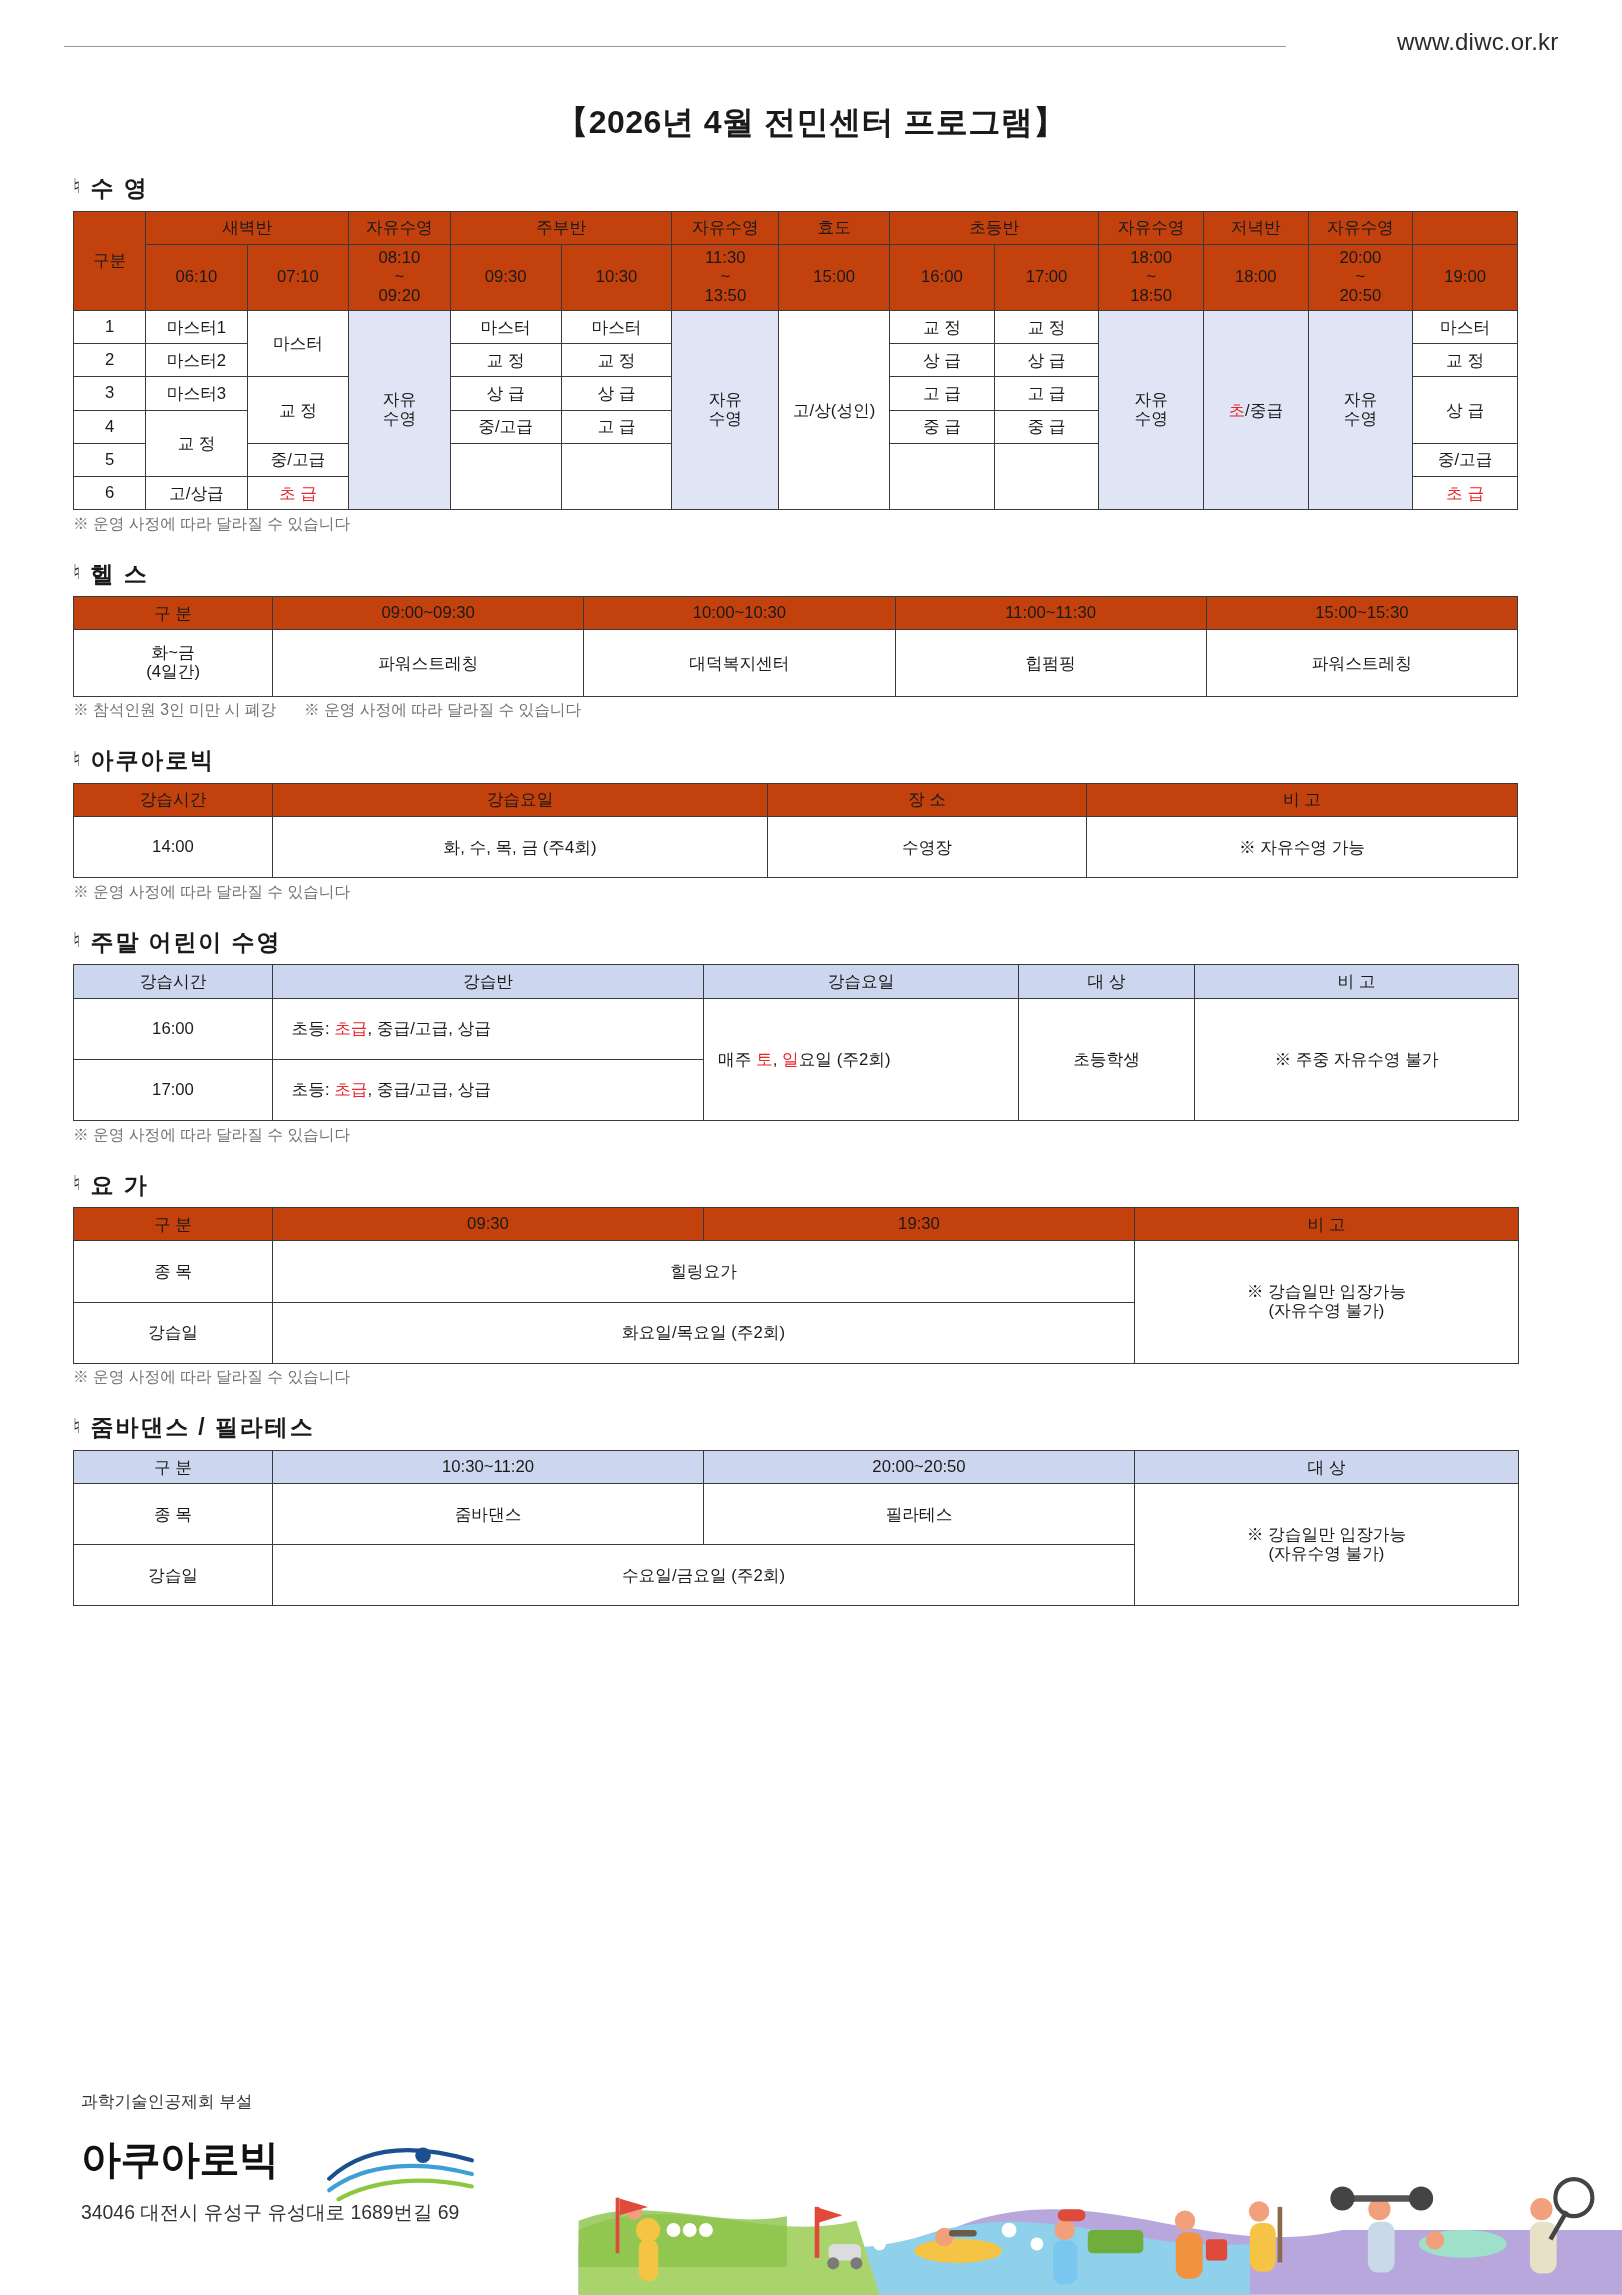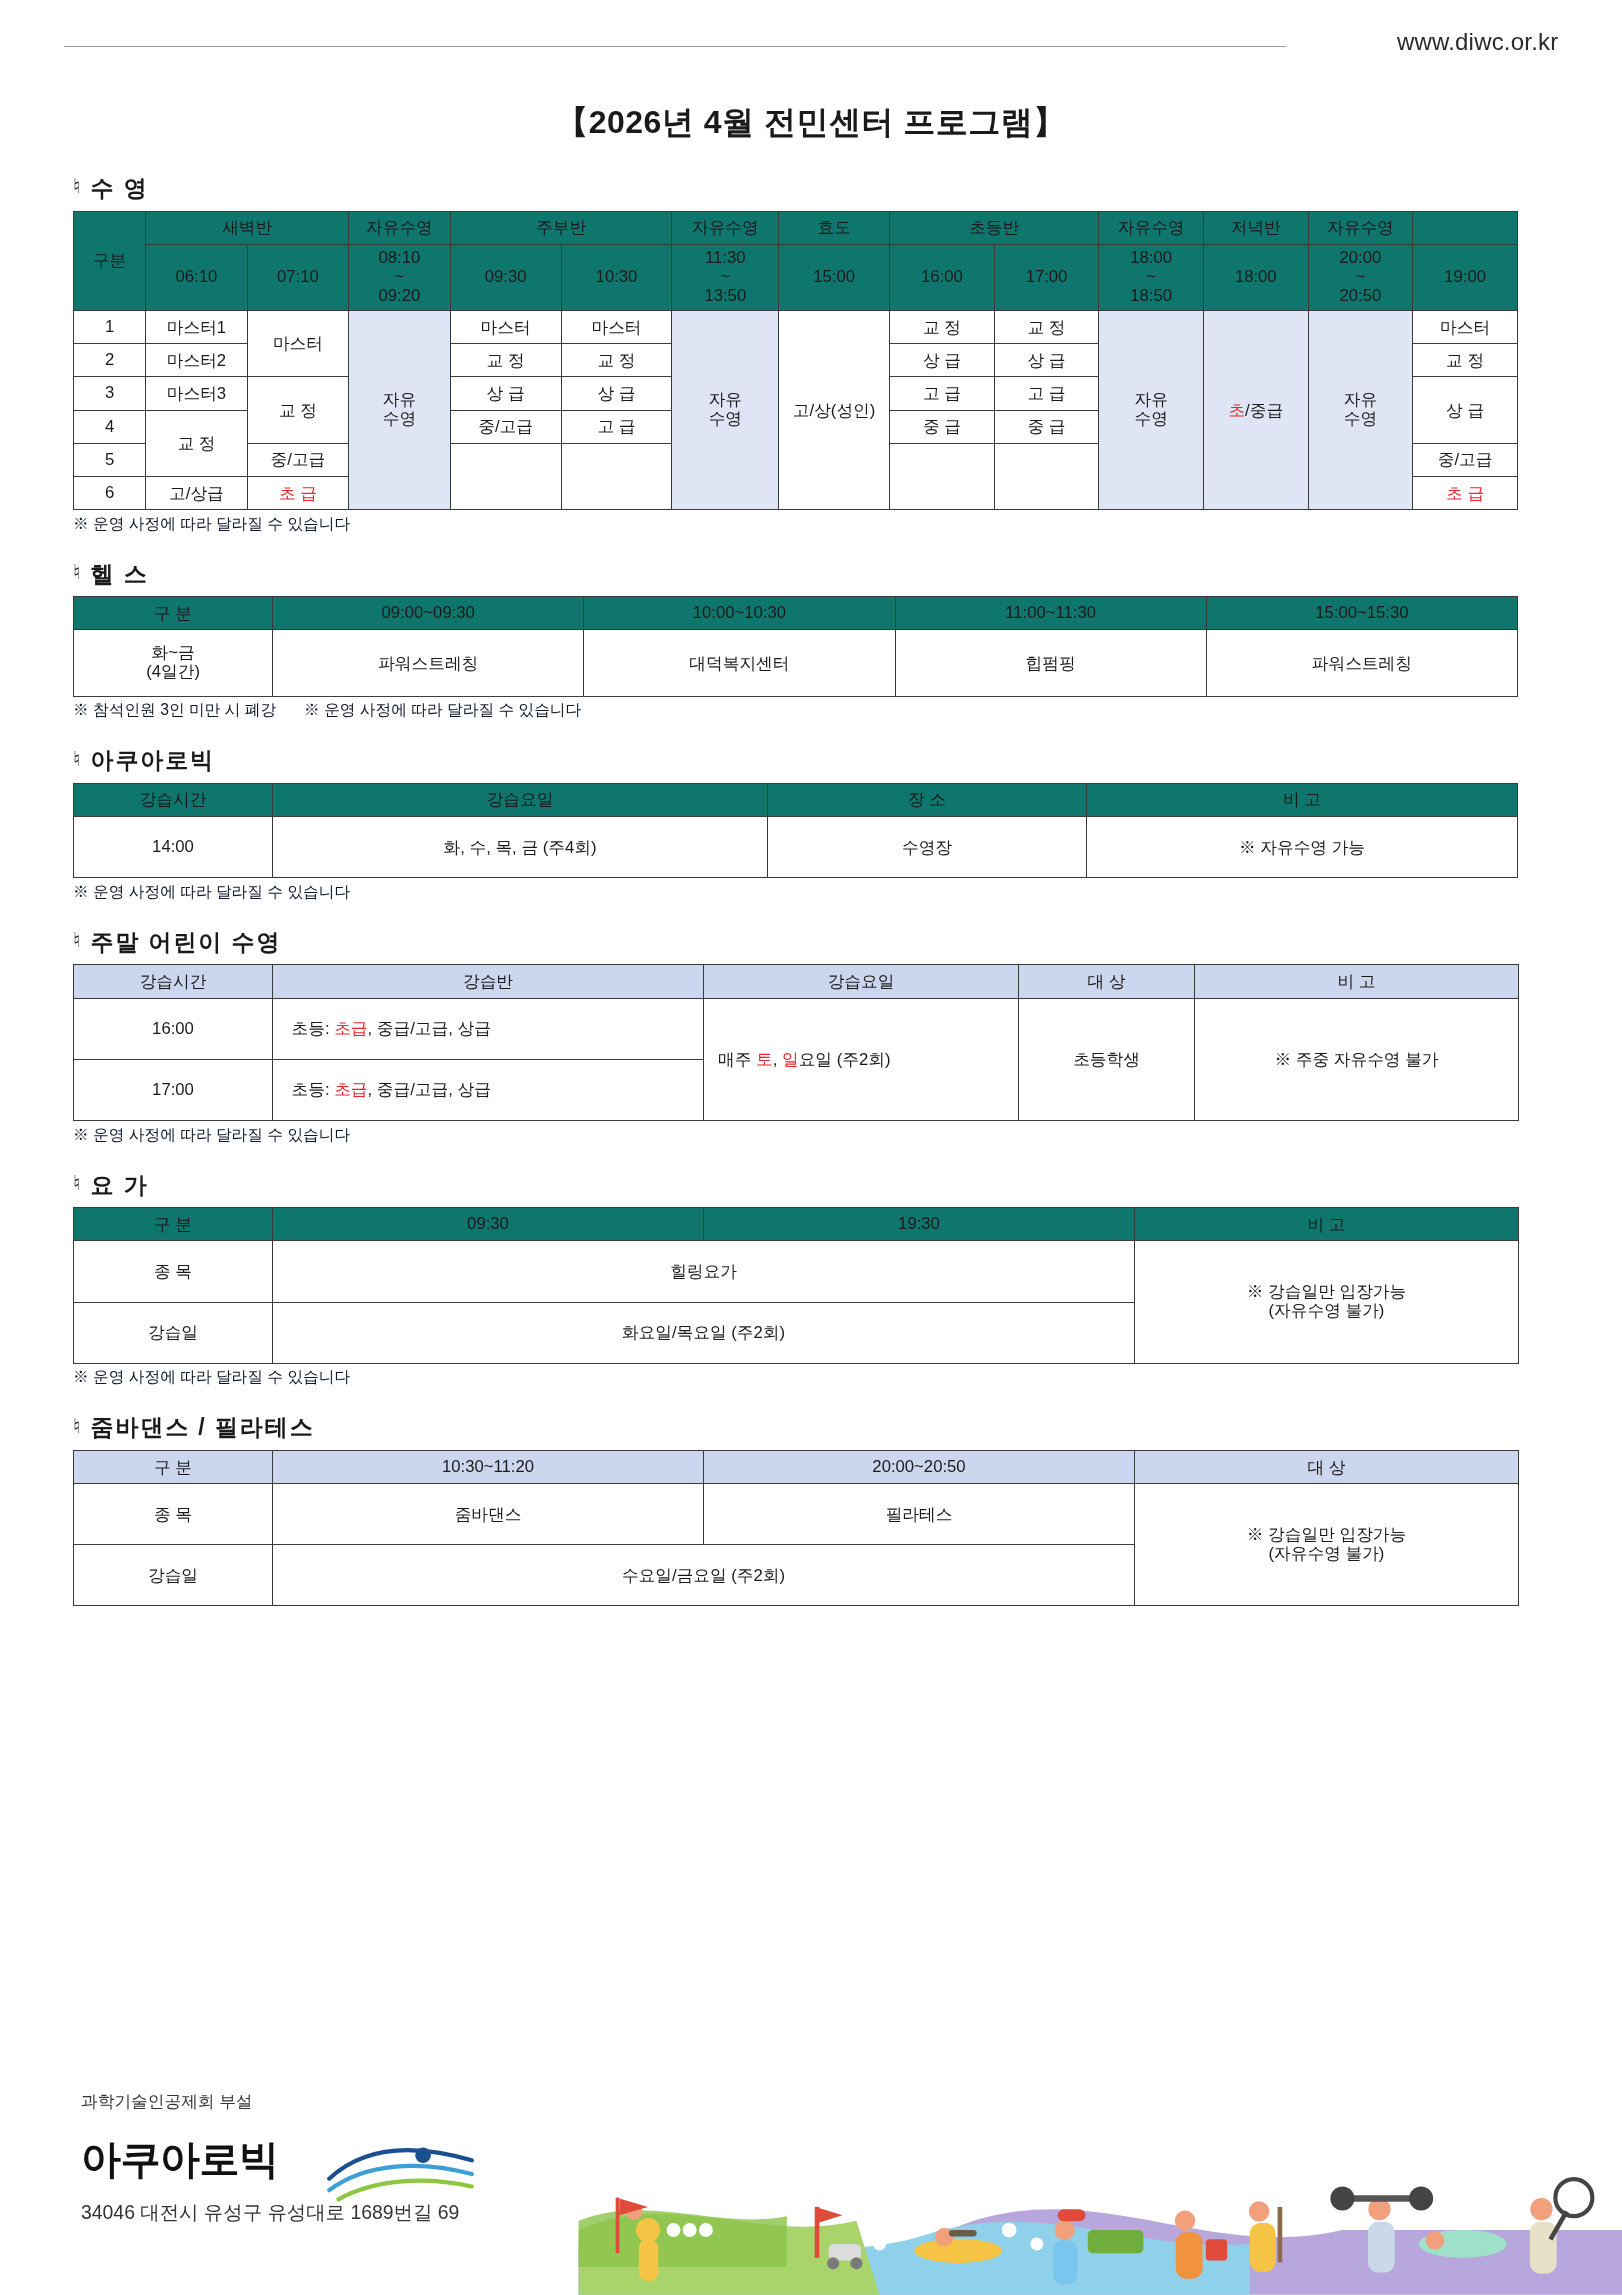--- a/index.html
+++ b/index.html
@@ -20,27 +20,27 @@
   .doc-title { text-align:center; font-size:32px; font-weight:bold; letter-spacing:0.5px; margin:32px 0 28px 0; }
 
   
   .sec-head { display:flex; align-items:center; gap:10.2px; margin:0 0 6.5px 14px; }
   .sec-icon { font-size:20.4px; color:#222; line-height:1; transform:translateY(-1.9px); }
   .sec-title { font-size:23px; font-weight:bold; letter-spacing:1.9px; }
 
   
   table { border-collapse:collapse; width:1445px; margin-left:14px; table-layout:fixed; }
   td, th { border:0.5px solid #3a3a3a; text-align:center; vertical-align:middle; font-size:16.7px; padding:4.6px 1.9px; font-weight:normal; }
-  .hdr-green { background:#0f766e; }
+  .hdr-green { background:#c2410c; }
   .hdr-blue  { background:#ccd6ee; }
   .cell-blue { background:#dfe5f4; }
   .red { color:#e8262b; }
   .tight { line-height:1.12; }
 
-  .note { font-size:15.7px; color:#0f172a; margin:3.7px 0 0 14px; letter-spacing:0px; }
+  .note { font-size:15.7px; color:#737373; margin:3.7px 0 0 14px; letter-spacing:0px; }
   .note .sp { display:inline-block; width:28px; }
 
   .sec { margin-bottom:24px; }
 
   
   .footer { position:absolute; left:0; bottom:0; width:1622px; height:296px; }
   .foot-art { position:absolute; left:0; bottom:0; width:1622px; height:204px; overflow:hidden; }
   .logo-wrap { position:absolute; left:81px; bottom:69px; width:509px; }
   .logo-sub { font-size:16.7px; color:#333; margin-bottom:19px; }
   .logo-main { font-size:40px; font-weight:bold; color:#111; letter-spacing:-0.5px; }

